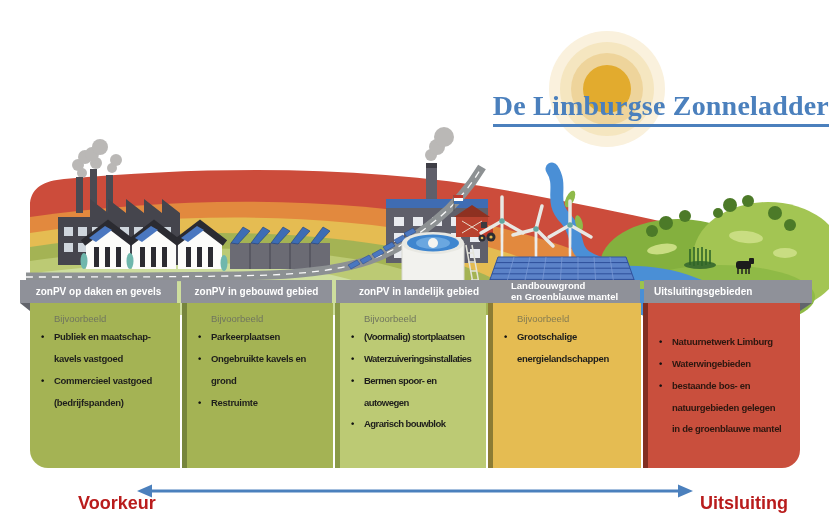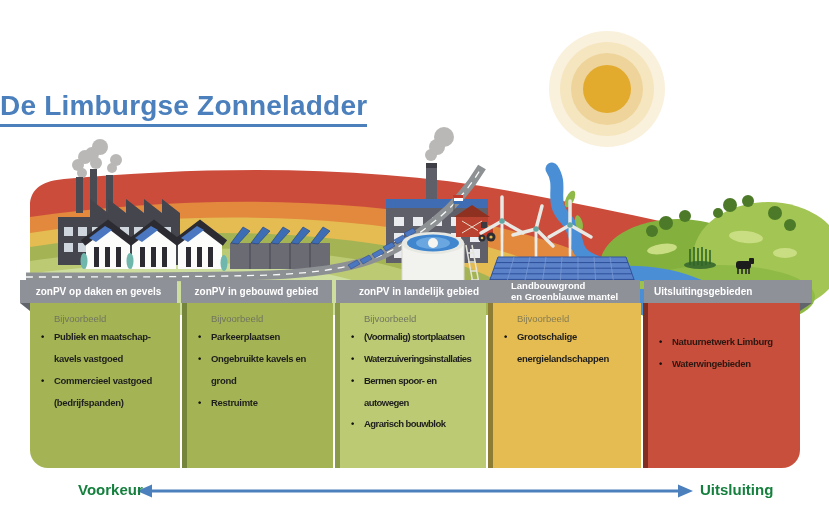--- a/index.html
+++ b/index.html
@@ -6,21 +6,21 @@
   .page{position:relative;width:829px;height:513px;background:#fff;overflow:hidden;
         font-family:"Liberation Sans","DejaVu Sans",sans-serif;}
 
   
   .sun{position:absolute;left:549px;top:31px;width:116px;height:116px;z-index:1;}
   .sun .s1,.sun .s2,.sun .s3,.sun .s4{position:absolute;border-radius:50%;}
   .sun .s1{left:0;top:0;width:116px;height:116px;background:#faf1dd;}
   .sun .s2{left:11px;top:11px;width:94px;height:94px;background:#f5e6c0;}
   .sun .s3{left:22px;top:22px;width:72px;height:72px;background:#eed49b;}
   .sun .s4{left:34px;top:34px;width:48px;height:48px;background:#e2ab2e;}
-  .title-wrap{position:absolute;left:0;right:0;top:90px;text-align:left;z-index:2;}
+  .title-wrap{position:absolute;left:0;right:0;top:90px;text-align:right;z-index:2;font-family:Liberation Serif, serif;}
   .title-wrap span{display:inline-block;font-size:28px;font-weight:bold;color:#4b80bd;
         letter-spacing:.2px;border-bottom:3px solid #4b80bd;padding-bottom:2px;}
 
   
   .scene{position:absolute;left:30px;top:165px;width:770px;height:150px;z-index:0;}
   .scene svg{overflow:visible;display:block;}
 
   
   .ribbon{position:absolute;left:20px;top:280px;width:792px;height:23px;z-index:3;}
   .rbar{position:absolute;top:0;height:23px;background:#8f9199;color:#fff;
@@ -45,21 +45,21 @@
   .col4 .example{color:#857c52;}
   .col ul{list-style:none;margin:2px 0 0 0;padding:0;}
   .col li{position:relative;font-size:9.5px;font-weight:bold;color:#1e1e1c;
         line-height:2.3;padding-left:14px;letter-spacing:-.3px;}
   .col li::before{content:"\2022";position:absolute;left:1px;color:#111;}
   .col3 li{letter-spacing:-.55px;}
   .col5 li{color:#2d1710;}
   .col5 ul{margin-top:20px;}
 
   
-  .axis-label{position:absolute;top:481px;font-size:15px;font-weight:bold;color:#15803d;z-index:2;}
+  .axis-label{position:absolute;top:493px;font-size:18px;font-weight:bold;color:#b91c1c;z-index:2;}
   .axis-label.left{left:78px;}
   .axis-label.right{left:700px;}
   .axis-arrow{position:absolute;left:135px;top:483px;z-index:1;}
 </style>
 </head>
 <body>
 
 <div class="page">
 
   <div class="sun">
@@ -373,20 +373,21 @@
     <div class="col col4">
       <div class="example">Bijvoorbeeld</div>
       <ul>
         <li>Grootschalige energielandschappen</li>
       </ul>
     </div>
     <div class="col col5">
       <ul>
         <li>Natuurnetwerk Limburg</li>
         <li>Waterwingebieden</li>
+        <li>bestaande bos- en natuurgebieden gelegen in de groenblauwe mantel</li>
       </ul>
     </div>
   </div>
 
   <span class="axis-label left">Voorkeur</span>
   <span class="axis-label right">Uitsluiting</span>
   <svg class="axis-arrow" width="560" height="16" viewBox="0 0 560 16">
     <line x1="12" y1="8" x2="548" y2="8" stroke="#4b80bd" stroke-width="3.2"></line>
     <polygon points="2,8 17,1.5 17,14.5" fill="#4b80bd"></polygon>
     <polygon points="558,8 543,1.5 543,14.5" fill="#4b80bd"></polygon>

